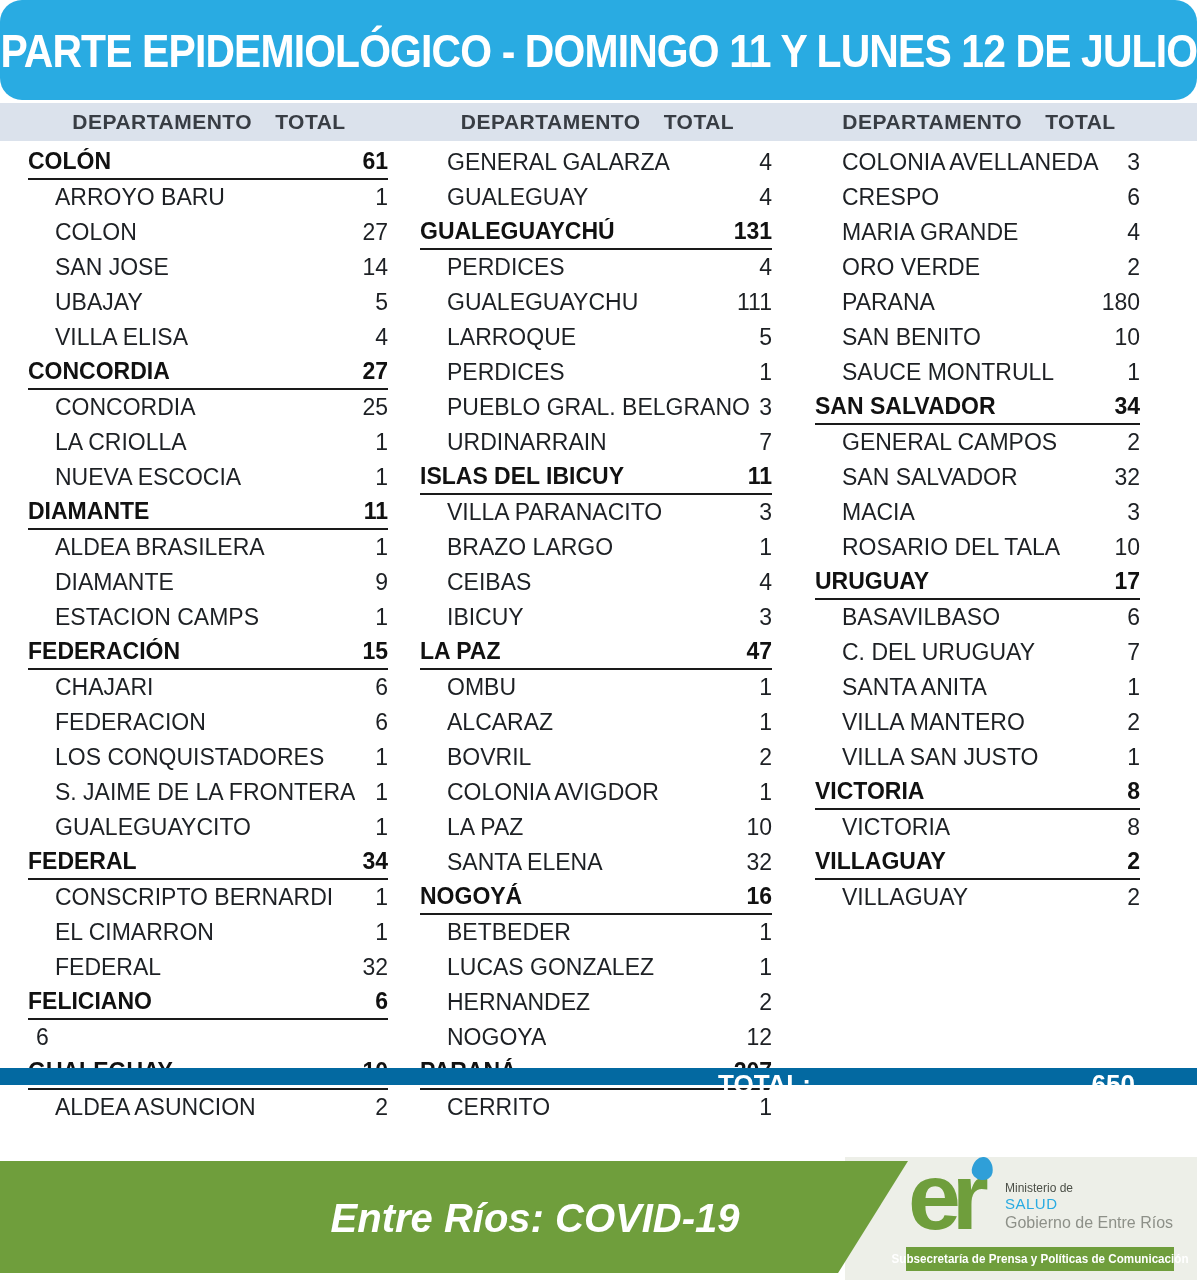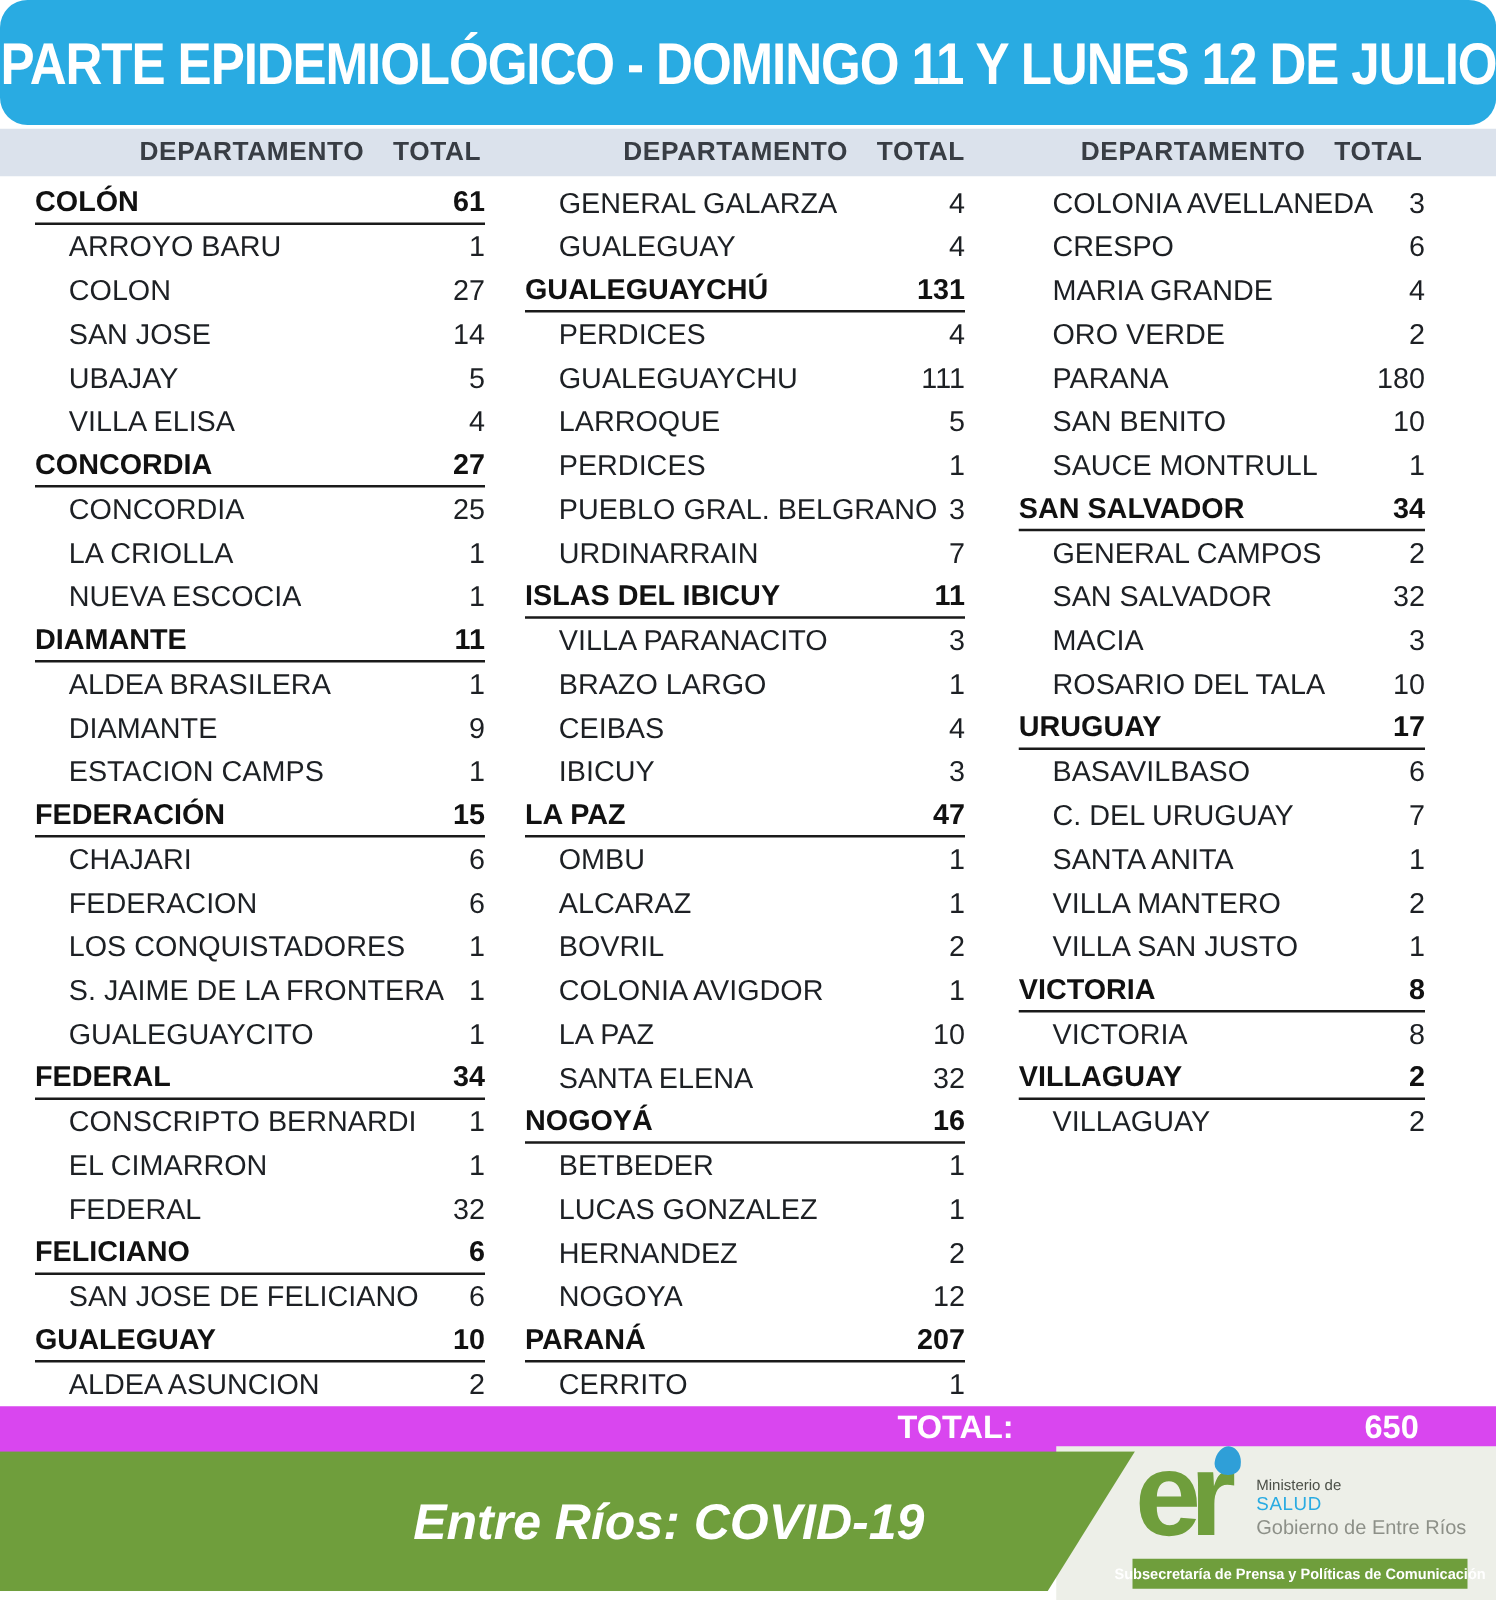--- a/index.html
+++ b/index.html
@@ -9,39 +9,39 @@
 
   
   .title-bar { position:absolute; left:0; top:0; width:1197px; height:100px;
     background:#29abe2; display:flex; align-items:center; justify-content:center;border-radius:22px; }
   .title-text { color:#ffffff; font-weight:bold; font-size:47px; letter-spacing:-1px;
     white-space:nowrap; transform:scaleX(0.87); transform-origin:center; }
 
   
   .colhdr-band { position:absolute; left:0; top:103px; width:1197px; height:38px; background:#dbe2ec; }
   .colhdr { position:absolute; top:103px; height:38px; display:flex; align-items:center;
-    justify-content:flex-end; font-weight:bold; font-size:21px; color:#383d44; letter-spacing:0.5px;gap:23px; }
+    justify-content:center; font-weight:bold; font-size:21px; color:#383d44; letter-spacing:0.5px;gap:23px; }
   .colhdr.c0 { left:33px;  width:352px; }
   .colhdr.c1 { left:423px; width:349px; }
   .colhdr.c2 { left:820px; width:318px; }
 
   
   .tablecol { position:absolute; top:145px; }
   .tablecol.c0 { left:28px;  width:360px; }
   .tablecol.c1 { left:420px; width:352px; }
   .tablecol.c2 { left:815px; width:325px; }
   .row { height:35px; display:flex; align-items:center; justify-content:space-between;
     font-size:23px; color:#1d2024; white-space:nowrap; }
   .row .lbl { overflow:hidden; }
   .row .val { padding-left:8px; }
   .row.dept { font-weight:bold; border-bottom:2.5px solid #1a1a1a; color:#111; }
   .row.loc .lbl { padding-left:27px; }
 
   
-  .total-bar { position:absolute; left:0; top:1125px; width:1197px; height:43px; background:#d946ef; }
+  .total-bar { position:absolute; left:0; top:1068px; width:1197px; height:17px; background:#0369a1; }
   .total-bar .tlabel { position:absolute; left:718px; top:1px; color:#fff; font-weight:bold; font-size:26px; }
   .total-bar .tvalue { position:absolute; right:62px; top:1px; color:#fff; font-weight:bold; font-size:26px; }
 
   
   .panel-gray { position:absolute; left:845px; top:1157px; width:352px; height:123px; background:#edefe8; }
   .green-band { position:absolute; left:0; top:1161px; width:908px; height:112px; background:#6f9e3c;
     clip-path:polygon(0 0, 100% 0, 92.3% 100%, 0 100%); }
   .caption { position:absolute; left:535px; top:1196px; transform:translateX(-50%);
     color:#ffffff; font-weight:bold; font-style:italic; font-size:40px; white-space:nowrap;text-align:center; }
 
@@ -178,21 +178,20 @@
       </div>
       <div class="row loc">
         <span class="lbl">FEDERAL</span>
         <span class="val">32</span>
       </div>
       <div class="row dept">
         <span class="lbl">FELICIANO</span>
         <span class="val">6</span>
       </div>
       <div class="row loc">
-        <span class="lbl">SAN JOSE DE FELICIANO</span>
         <span class="val">6</span>
       </div>
       <div class="row dept">
         <span class="lbl">GUALEGUAY</span>
         <span class="val">10</span>
       </div>
       <div class="row loc">
         <span class="lbl">ALDEA ASUNCION</span>
         <span class="val">2</span>
       </div>

